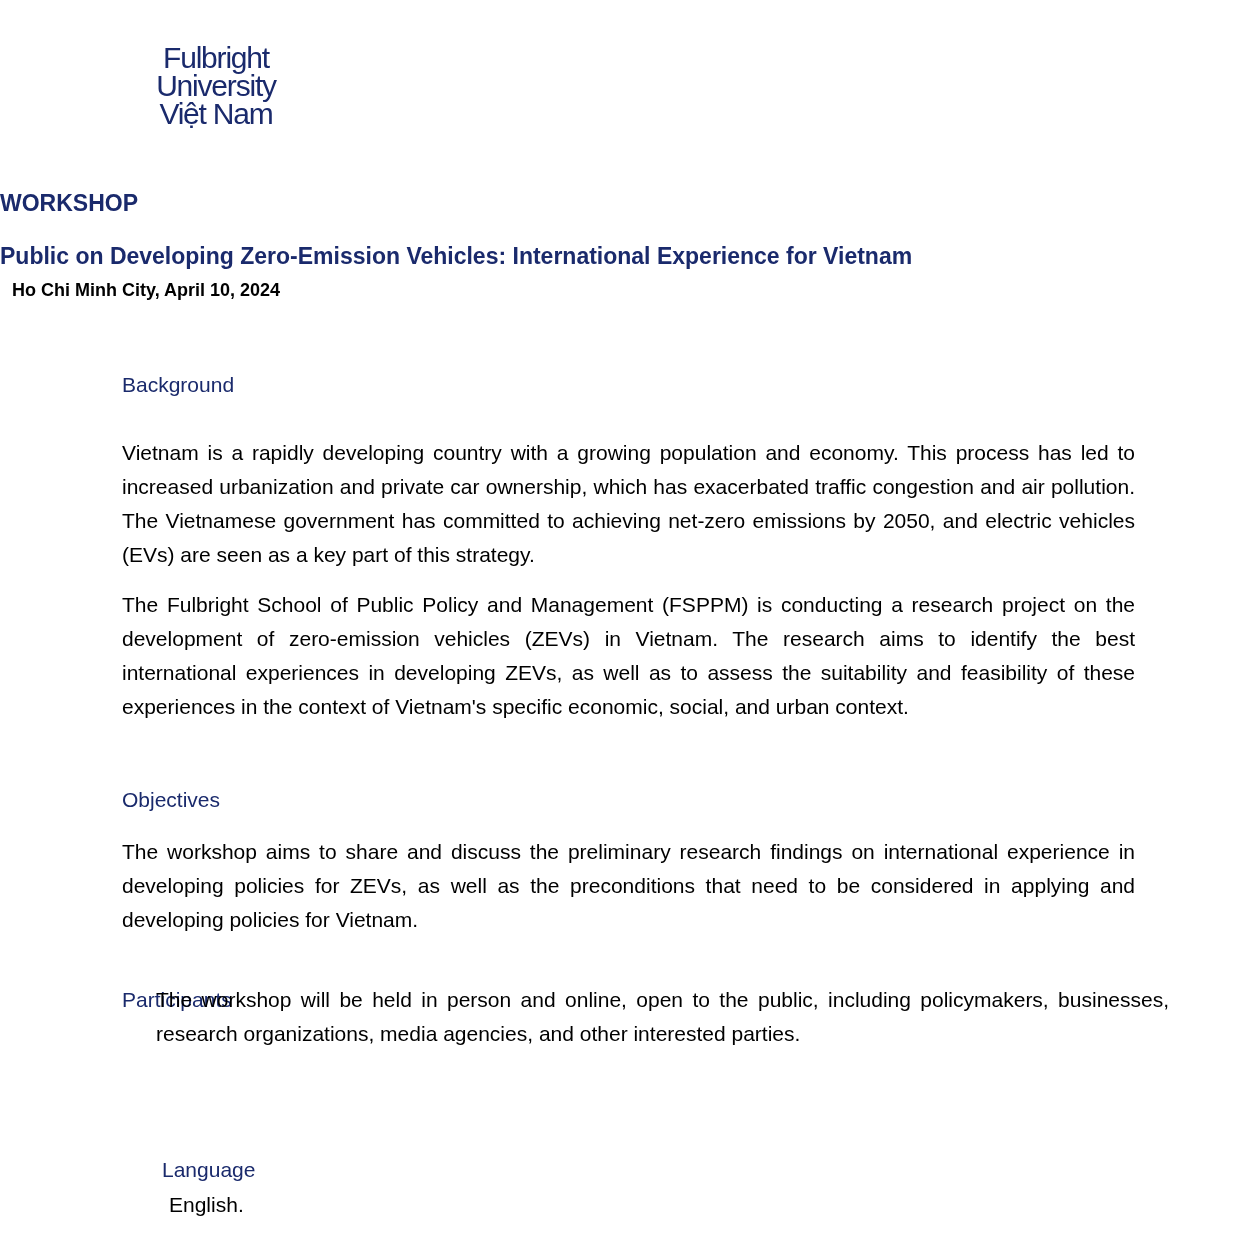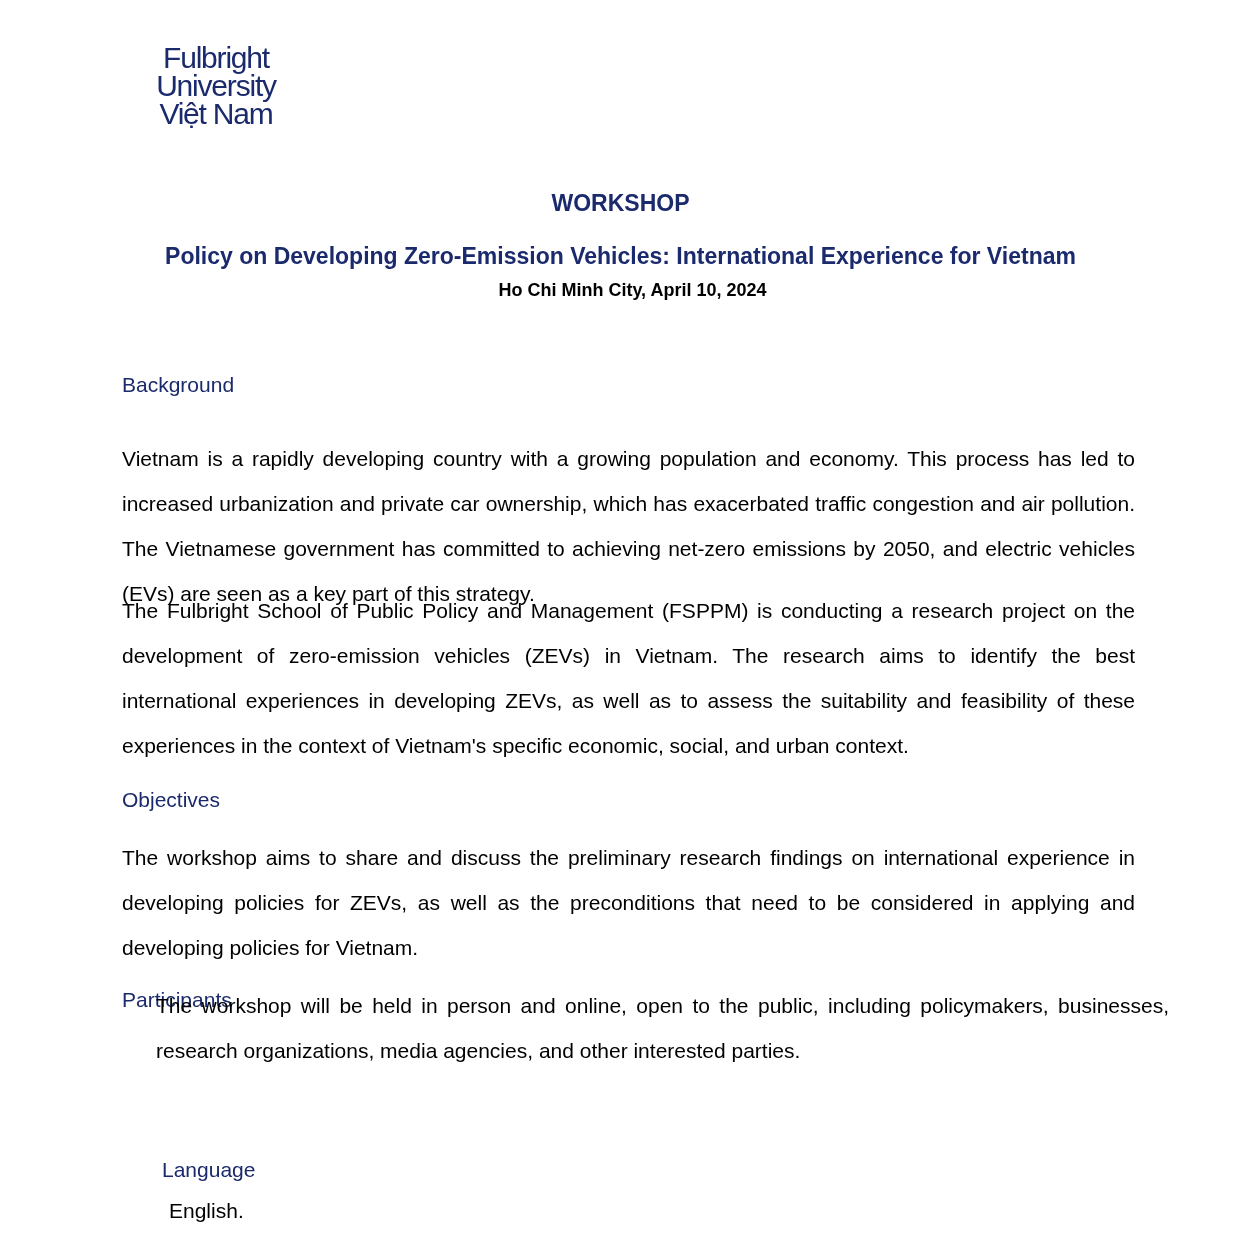--- a/index.html
+++ b/index.html
@@ -2,39 +2,39 @@
 <html><head>
   <meta charset="utf-8">
   <style>
     html, body { margin: 0; padding: 0; background: #ffffff; }
     body { width: 1241px; height: 1241px; position: relative; overflow: hidden;
            font-family: "Liberation Sans", "DejaVu Sans", sans-serif; color: #000; }
     .logo { position: absolute; left: 136px; top: 44px; width: 160px;
             color: #1a2a6c; font-family: "Liberation Sans", sans-serif;
             font-size: 30px; line-height: 28px; letter-spacing: -1.2px; text-align: center; }
     .logo div { white-space: nowrap; }
-    .center { position: absolute; left: 0; width: 1241px; text-align: center; font-weight: bold; }
+    .center { position: absolute; left: 0; width: 1241px; text-align: left; font-weight: bold; }
     .h-workshop { top: 190px; font-size: 23px; color: #1a2a6c; }
     .h-title { top: 243px; font-size: 23px; color: #1a2a6c; }
     .h-date { top: 280px; font-size: 18px; color: #000; padding-left: 12px; }
     .section-h { position: absolute; left: 122px; font-size: 21px; font-weight: normal; color: #1a2a6c; }
-    .para { position: absolute; left: 122px; width: 1013px; font-size: 21px; line-height: 45px;
+    .para { position: absolute; left: 122px; width: 1013px; font-size: 21px; line-height: 34px;
             text-align: justify; color: #000; }
   </style>
 </head>
 <body>
 
 <div class="logo">
   <div>Fulbright</div>
   <div>University</div>
   <div>Việt Nam</div>
 </div>
 
 <div class="center h-workshop">WORKSHOP</div>
-<div class="center h-title">Policy on Developing Zero-Emission Vehicles: International Experience for Vietnam</div>
+<div class="center h-title">Public on Developing Zero-Emission Vehicles: International Experience for Vietnam</div>
 <div class="center h-date">Ho Chi Minh City, April 10, 2024</div>
 
 <div class="section-h" style="top:373px;">Background</div>
 <div class="para" style="top:436px;">Vietnam is a rapidly developing country with a growing population and economy. This process has led to increased urbanization and private car ownership, which has exacerbated traffic congestion and air pollution. The Vietnamese government has committed to achieving net-zero emissions by 2050, and electric vehicles (EVs) are seen as a key part of this strategy.</div>
 <div class="para" style="top:588px;">The Fulbright School of Public Policy and Management (FSPPM) is conducting a research project on the development of zero-emission vehicles (ZEVs) in Vietnam. The research aims to identify the best international experiences in developing ZEVs, as well as to assess the suitability and feasibility of these experiences in the context of Vietnam's specific economic, social, and urban context.</div>
 
 <div class="section-h" style="top:788px;text-align:right;">Objectives</div>
 <div class="para" style="top:835px;">The workshop aims to share and discuss the preliminary research findings on international experience in developing policies for ZEVs, as well as the preconditions that need to be considered in applying and developing policies for Vietnam.</div>
 
 <div class="section-h" style="top:988px;">Participants</div>

